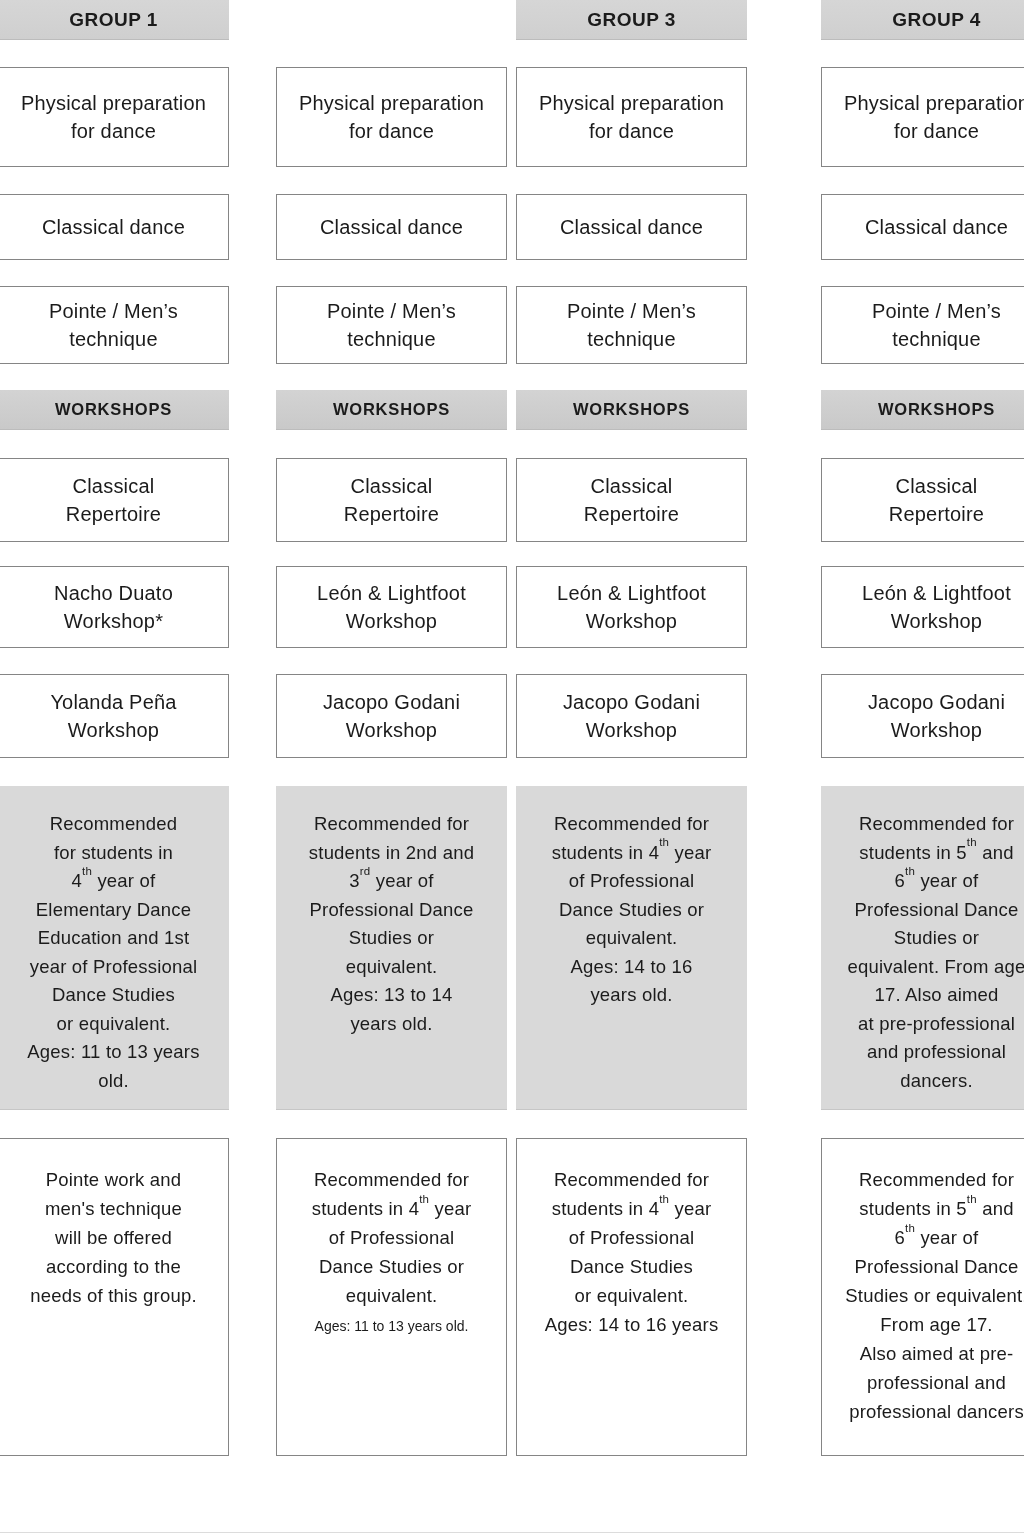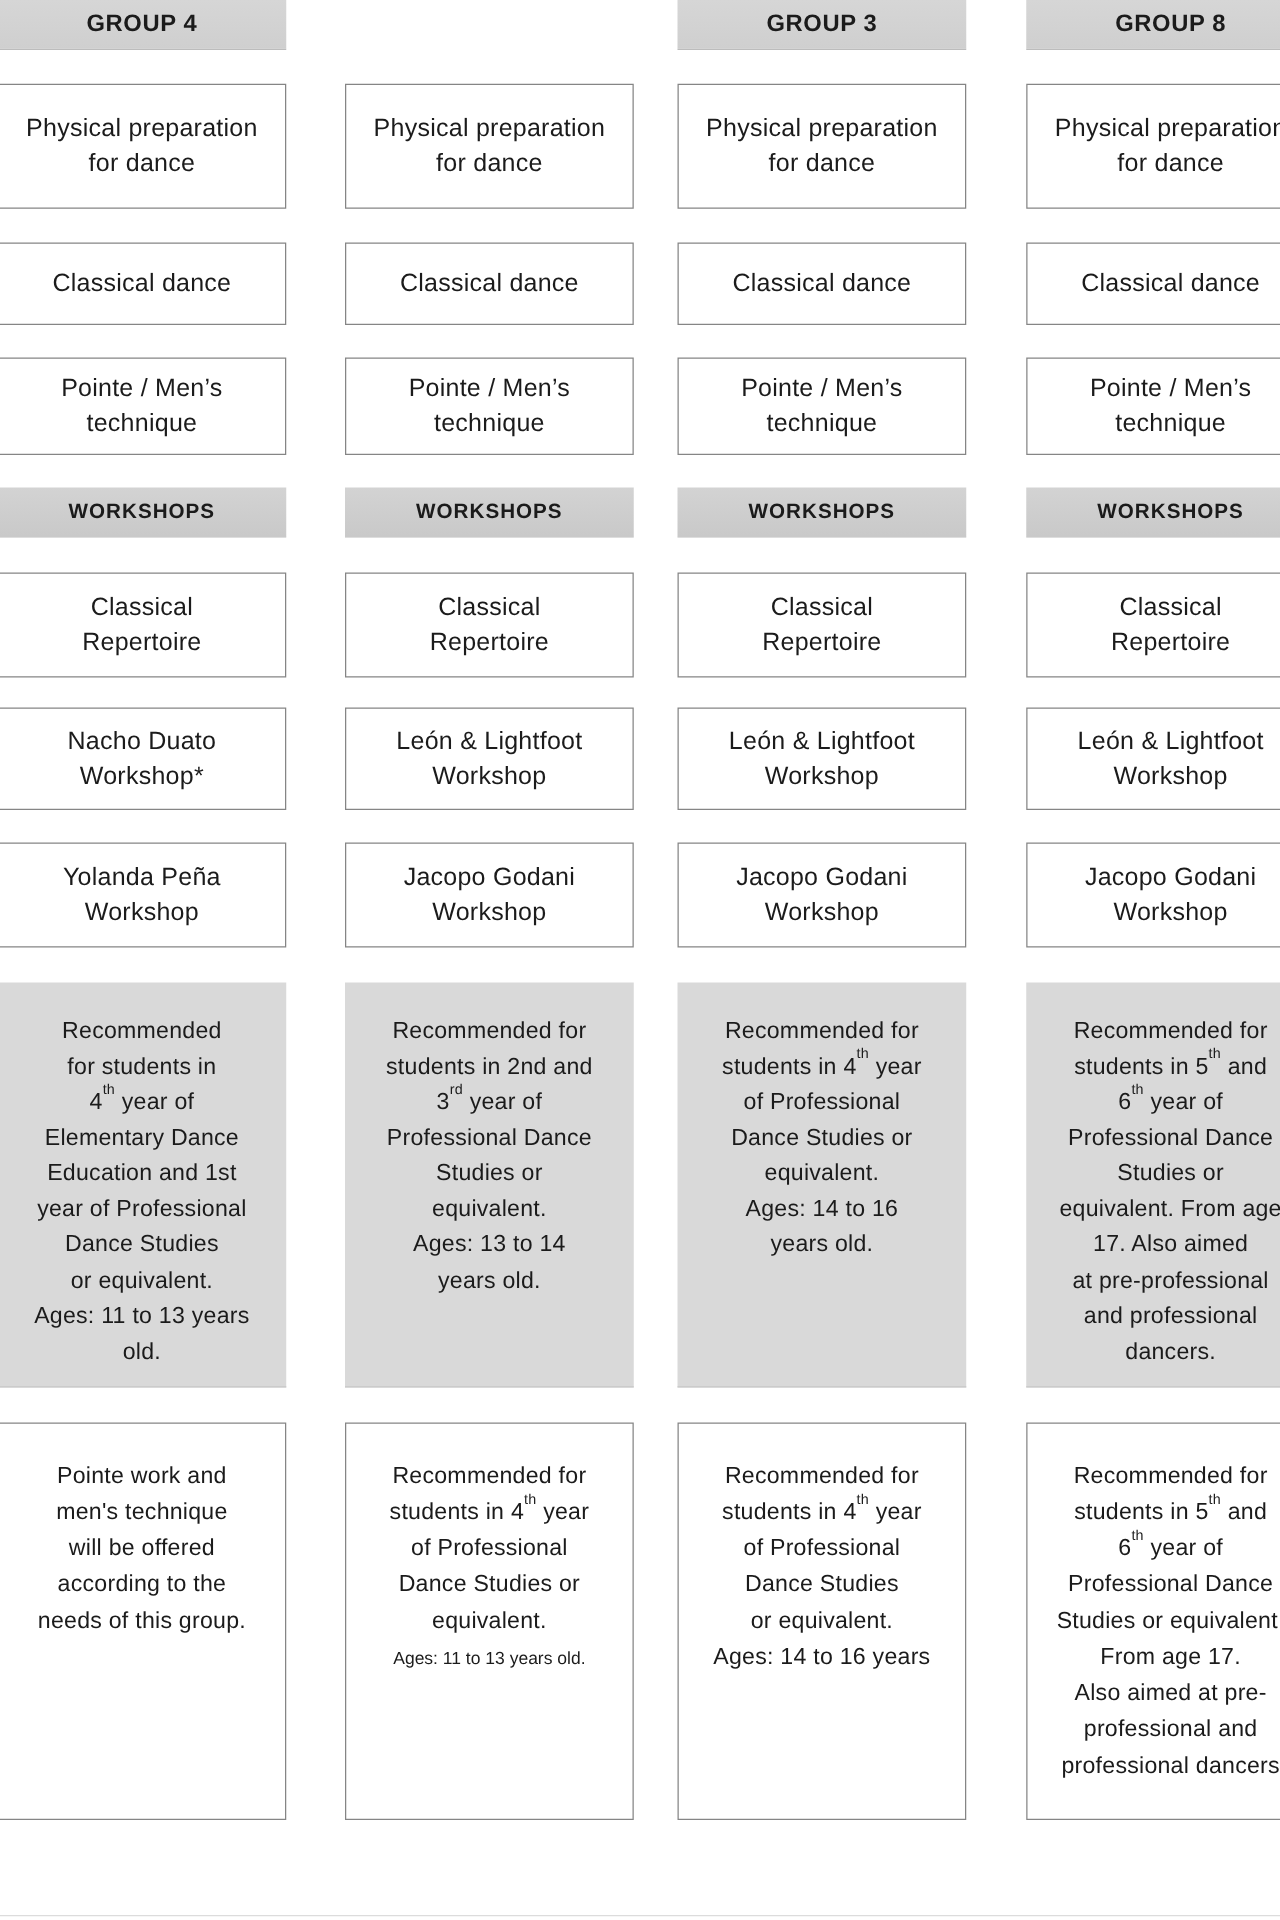--- a/index.html
+++ b/index.html
@@ -9,21 +9,21 @@
     font-family:"Liberation Sans", sans-serif;
     color:#1b1b1b;
     overflow:hidden;
   }
   .canvas{
     position:relative;width:1024px;height:1536px;overflow:hidden;background:#ffffff;
   }
   .column{position:absolute;top:0;width:231px;height:1536px;}
   .col-0{left:-2px;}
   .col-1{left:276px;}
-  .col-2{left:542px;}
+  .col-2{left:516px;}
   .col-3{left:821px;}
 
   .bar{
     position:absolute;left:0;right:0;
     display:flex;align-items:center;justify-content:center;
     box-sizing:border-box;
   }
   .group-header{
     top:0;height:40px;
     background:linear-gradient(#d6d6d6,#cfcfcf);
@@ -80,21 +80,21 @@
     position:absolute;left:0;top:1532px;width:1024px;height:1px;background:#dcdcdc;
   }
 </style>
 </head>
 <body>
 
 <div class="canvas">
 
   <div class="column col-0">
     <div class="bar group-header">
-      <span>GROUP 4</span>
+      <span>GROUP 1</span>
     </div>
     <div class="box b-physical">
       <div>Physical preparation<br>for dance</div>
     </div>
     <div class="box b-classical">
       <div>Classical dance</div>
     </div>
     <div class="box b-pointe">
       <div>Pointe / Men’s<br>technique</div>
     </div>
@@ -176,21 +176,21 @@
     <div class="textblock rec">
       <div>Recommended for<br>students in 4<sup>th</sup> year<br>of Professional<br>Dance Studies or<br>equivalent.<br>Ages: 14 to 16<br>years old.</div>
     </div>
     <div class="textblock note">
       <div>Recommended for<br>students in 4<sup>th</sup> year<br>of Professional<br>Dance Studies<br>or equivalent.<br>Ages: 14 to 16 years</div>
     </div>
   </div>
 
   <div class="column col-3">
     <div class="bar group-header">
-      <span>GROUP 8</span>
+      <span>GROUP 4</span>
     </div>
     <div class="box b-physical">
       <div>Physical preparation<br>for dance</div>
     </div>
     <div class="box b-classical">
       <div>Classical dance</div>
     </div>
     <div class="box b-pointe">
       <div>Pointe / Men’s<br>technique</div>
     </div>

